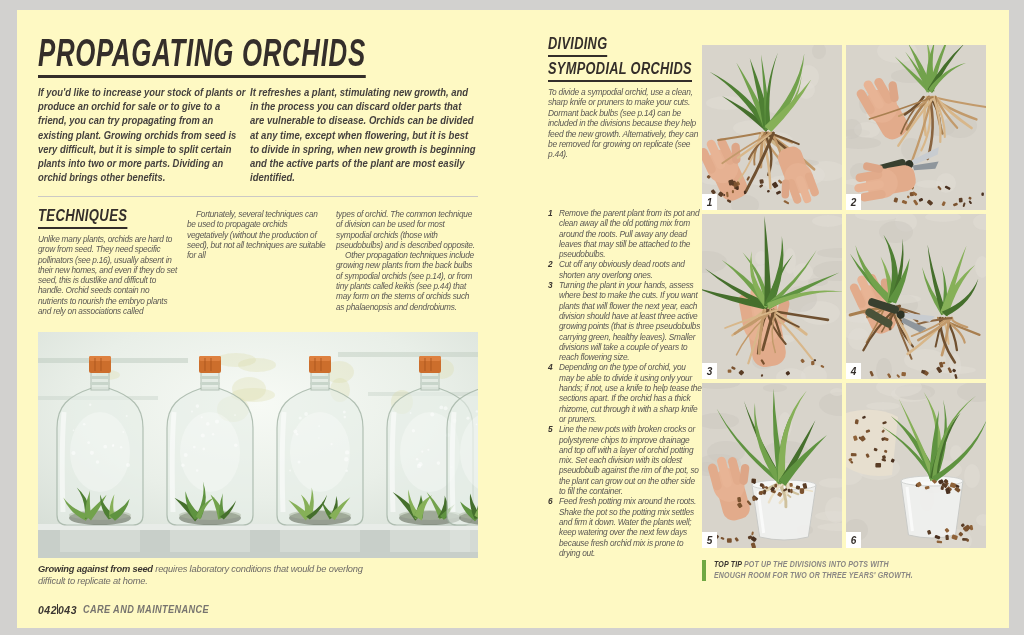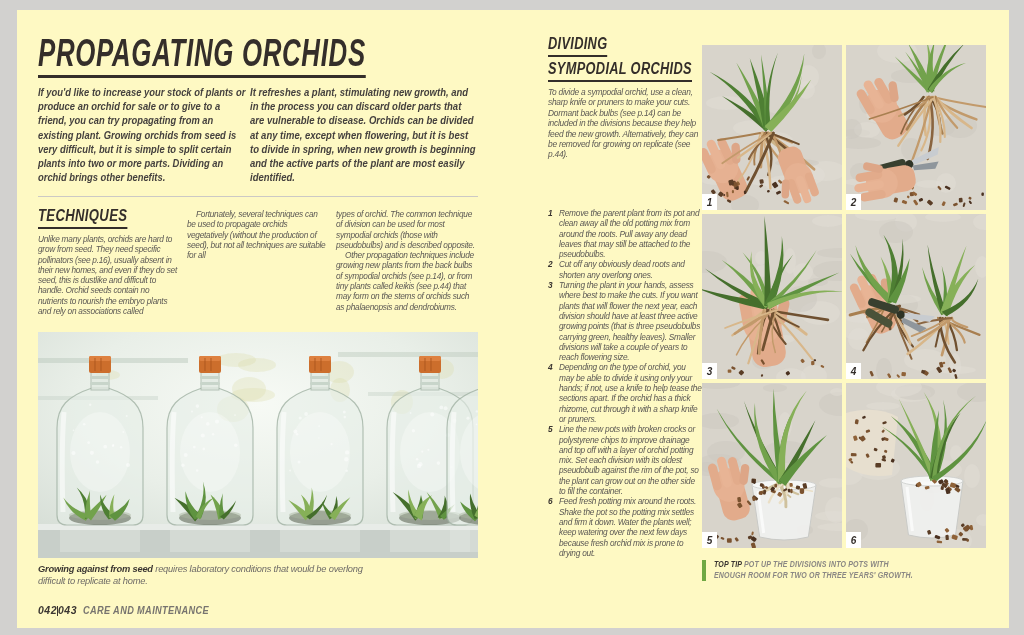--- a/index.html
+++ b/index.html
@@ -24,21 +24,21 @@
   .steps{font-size:8.3px;line-height:10.3px;letter-spacing:-0.25px;color:#5b5854}
   .step{display:flex}
   .step .n{width:11px;flex:0 0 11px;font-weight:bold;color:#3a3531}
   .step .t{flex:1}
   .ywn-label{font-weight:bold;color:#3a3531;letter-spacing:-0.1px}
   .rule{background:#ccc9c5;height:1px}
   
   .caption{font-size:9.3px;line-height:11.6px;letter-spacing:-0.2px;width:330px}
   .cap-b{font-weight:bold;color:#3a3531}
   .cap-r{color:#6e6b67}
-  .footer{display:flex;align-items:flex-end;}
+  .footer{display:flex;align-items:flex-start;}
   .folio{font-weight:bold;font-size:10.5px;color:#3a3531;letter-spacing:0.5px}
   .folio-divider{width:1px;height:10px;background:#3a3531}
   .section{font-weight:bold;font-size:10px;color:#77746f;letter-spacing:0.4px;
            transform:scaleX(0.92);transform-origin:left center;white-space:nowrap;margin-left:6px}
   
   .photo{position:absolute;overflow:hidden;background:#d8d4cb}
   .badge{position:absolute;left:0;bottom:0;width:15px;height:16px;background:#ffffff;
          color:#332e2a;font-weight:bold;font-size:10px;display:flex;align-items:center;
          justify-content:center}
   

